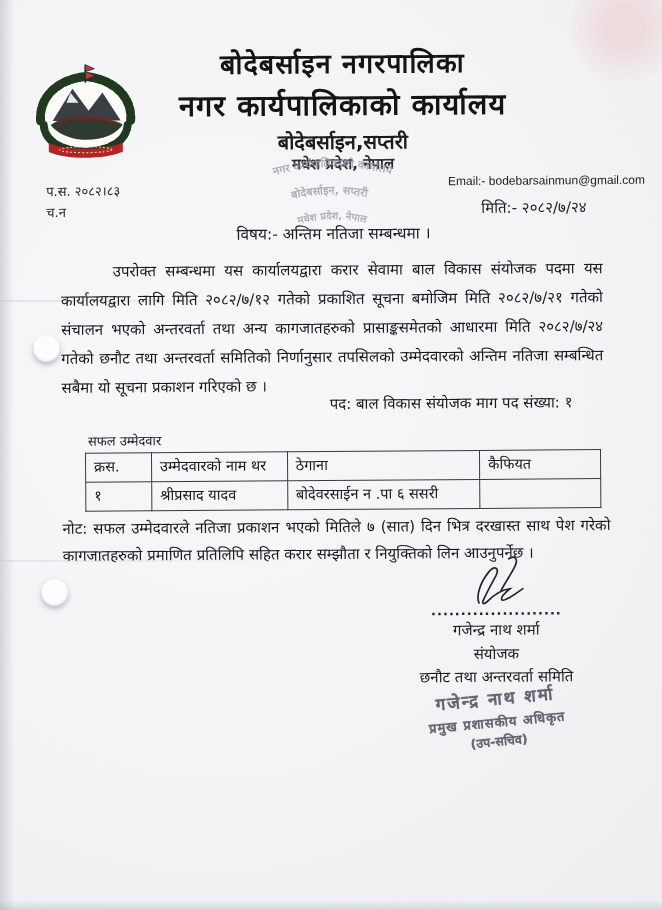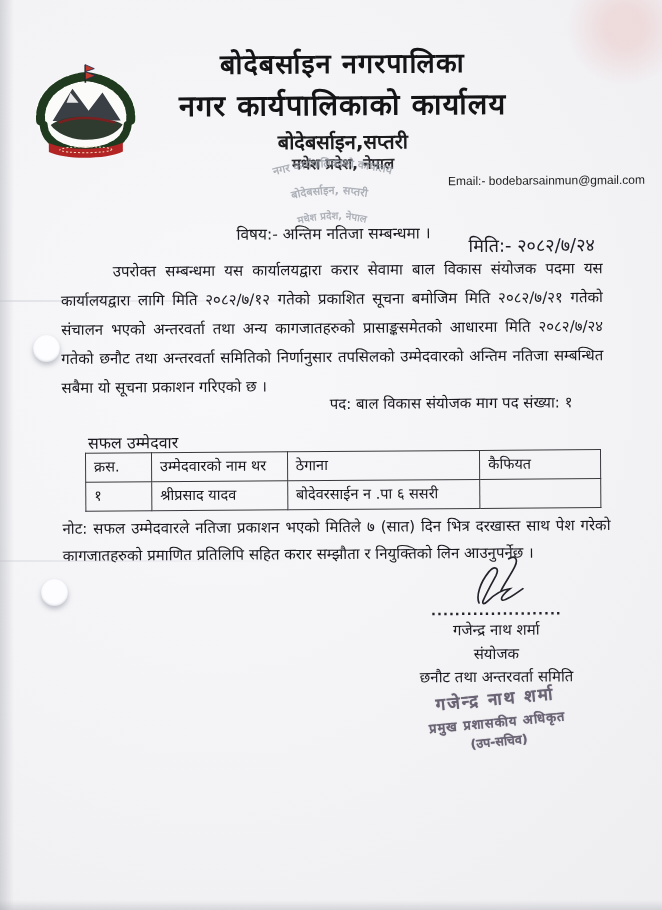--- a/index.html
+++ b/index.html
@@ -41,33 +41,33 @@
   .h-sub1{position:absolute;left:180px;top:128px;width:330px;text-align:center;
     font-size:20px;font-weight:bold;color:#1b1b1e;}
   .h-sub2{position:absolute;left:180px;top:153px;width:330px;text-align:center;
     font-size:15px;font-weight:bold;color:#2a2a2e;}
 
   .hstamp{position:absolute;left:235px;top:140px;width:200px;height:110px;opacity:.75;}
 
   .refs{position:absolute;left:48px;top:179px;font-size:13px;line-height:21px;color:#23232a;}
   .email{position:absolute;left:450px;top:175px;font-size:12px;color:#222;
     font-family:"Liberation Sans",sans-serif;}
-  .date{position:absolute;left:470px;top:198px;font-size:18px;color:#1d1d24;margin-top:36px;}
+  .date{position:absolute;left:483px;top:198px;font-size:15px;color:#1d1d24;}
 
   .subject{position:absolute;left:120px;top:222px;width:430px;text-align:center;
     font-size:15.5px;color:#1b1b20;}
 
   .body-par{position:absolute;left:62px;top:256px;width:542px;
     font-size:15px;line-height:29px;text-align:justify;text-indent:52px;color:#18181d;}
 
   .notice-line{position:absolute;left:62px;top:393px;width:545px;font-size:15px;color:#18181d;}
   .notice-left{display:inline-block;}
   .notice-right{position:absolute;left:268px;top:0;}
 
-  .tbl-caption{position:absolute;left:88px;top:430px;font-size:16px;color:#17171c;}
+  .tbl-caption{position:absolute;left:88px;top:430px;font-size:13px;color:#17171c;}
   table.result{position:absolute;left:85px;top:451px;width:516px;border-collapse:collapse;
     font-size:14.5px;color:#17171c;}
   table.result td{border:1.6px solid #3a3a3e;padding:2px 8px;height:24px;vertical-align:top;}
 
   .note-par{position:absolute;left:62px;top:514px;width:548px;
     font-size:15px;line-height:27px;text-align:justify;color:#18181d;}
 
   .sig-scribble{position:absolute;left:448px;top:556px;width:100px;height:58px;}
   .sig-dots{position:absolute;left:430px;top:604px;width:130px;text-align:center;
     font-size:13px;letter-spacing:1px;font-weight:bold;color:#23232a;}
@@ -126,20 +126,24 @@
         <path id="arc2" d="M40,64 Q100,44 160,64"></path>
         <path id="arc3" d="M52,88 Q100,70 148,88"></path>
       </defs>
       <g fill="#959aa3" font-size="11" font-weight="bold" font-family="DejaVu Sans, sans-serif">
         <text><textPath href="#arc1" startOffset="8%">नगर कार्यपालिकाको कार्यालय</textPath></text>
         <text><textPath href="#arc2" startOffset="16%">बोदेबर्साइन, सप्तरी</textPath></text>
         <text font-size="10"><textPath href="#arc3" startOffset="14%">मधेश प्रदेश, नेपाल</textPath></text>
       </g>
     </svg>
 
+    <div class="refs">
+      <div>प.स. २०८२।८३</div>
+      <div>च.न</div>
+    </div>
     <div class="email">Email:- bodebarsainmun@gmail.com</div>
     <div class="date">मिति:- २०८२/७/२४</div>
 
     <div class="subject">विषय:- अन्तिम नतिजा सम्बन्धमा ।</div>
 
     <div class="body-par">उपरोक्त सम्बन्धमा यस कार्यालयद्वारा  करार सेवामा बाल विकास संयोजक पदमा यस कार्यालयद्वारा लागि मिति २०८२/७/१२ गतेको प्रकाशित सूचना बमोजिम मिति २०८२/७/२१ गतेको संचालन भएको अन्तरवर्ता तथा अन्य कागजातहरुको प्रासाङ्कसमेतको आधारमा मिति २०८२/७/२४ गतेको छनौट तथा अन्तरवर्ता समितिको निर्णानुसार तपसिलको उम्मेदवारको अन्तिम नतिजा सम्बन्धित सबैमा यो सूचना प्रकाशन गरिएको छ ।</div>
 
     <div class="notice-line">
       <span class="notice-right">पद: बाल विकास संयोजक   माग पद संख्या: १</span>
     </div>

